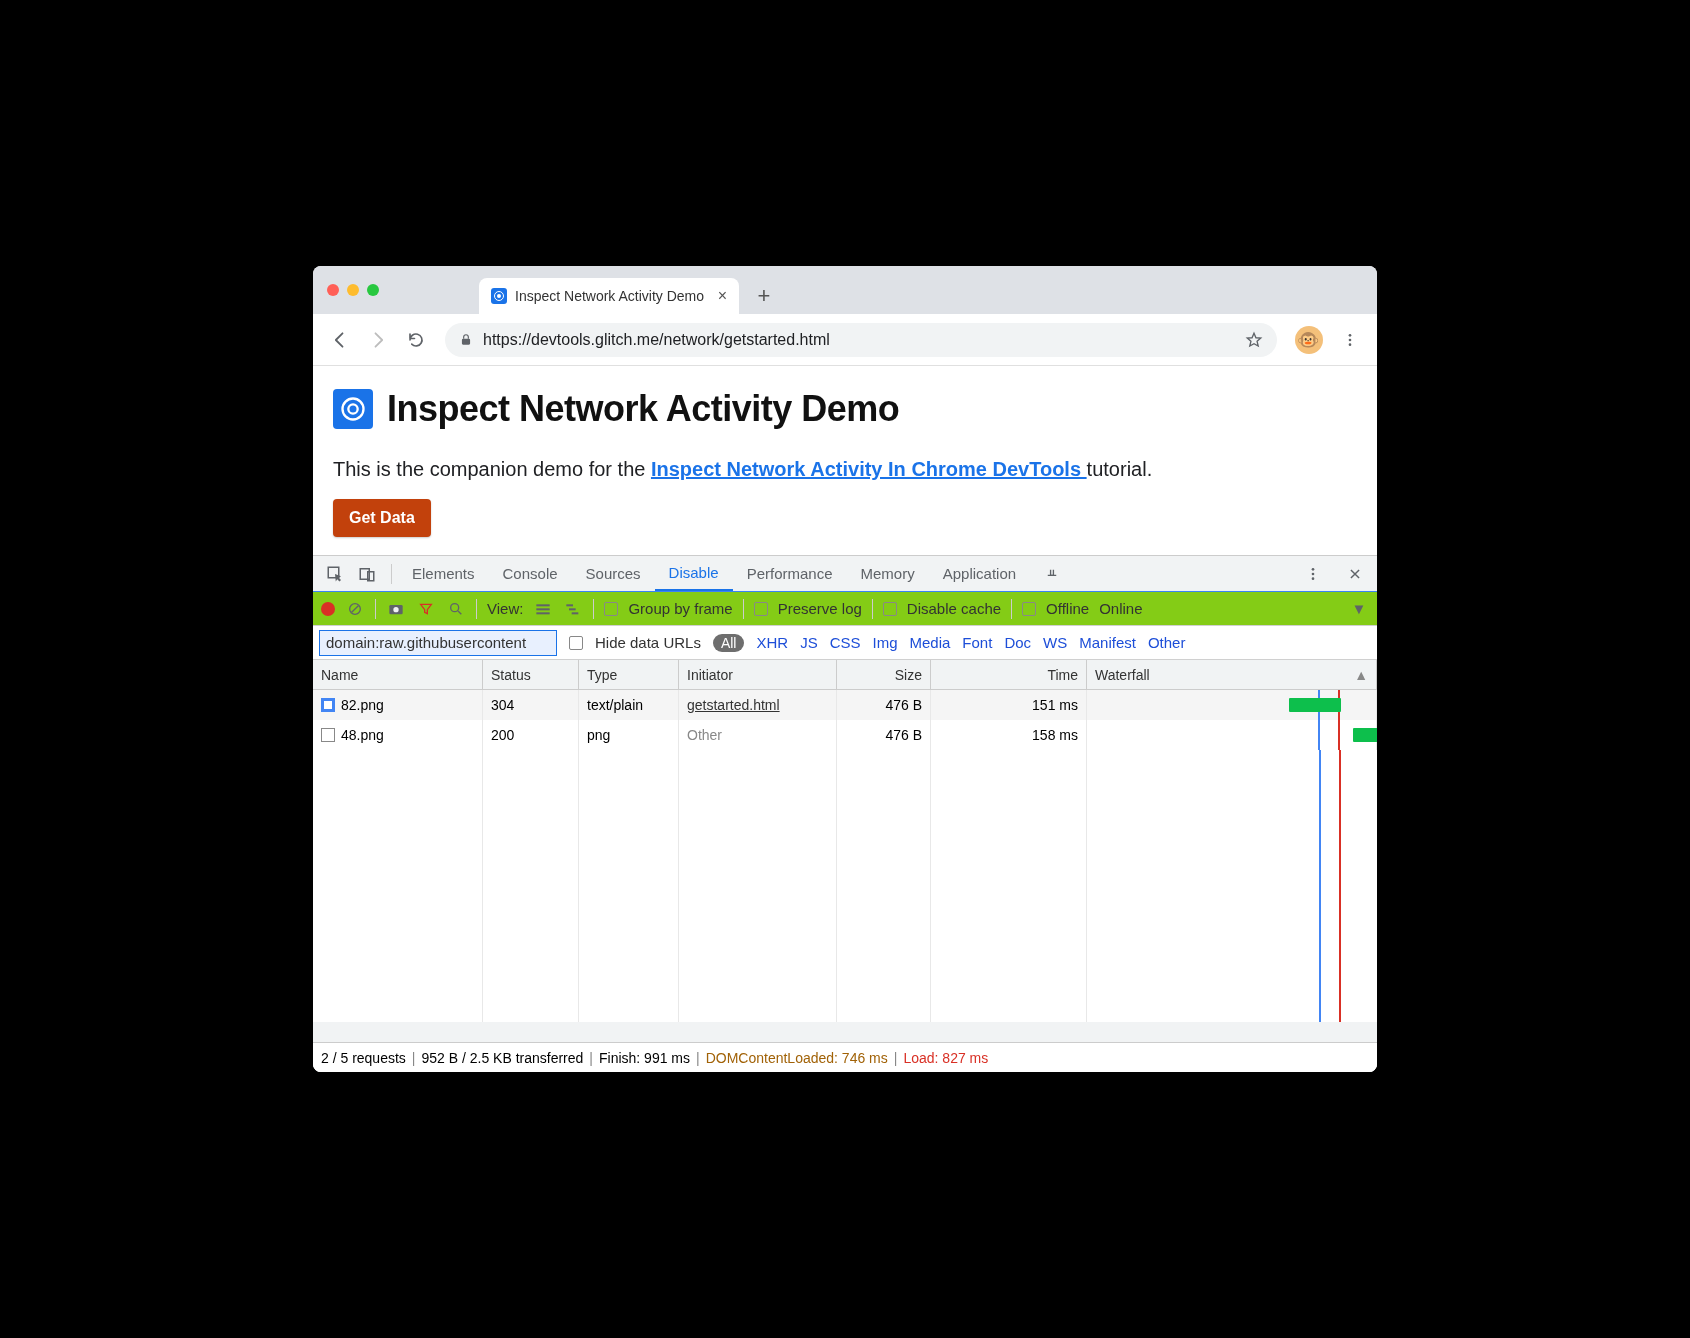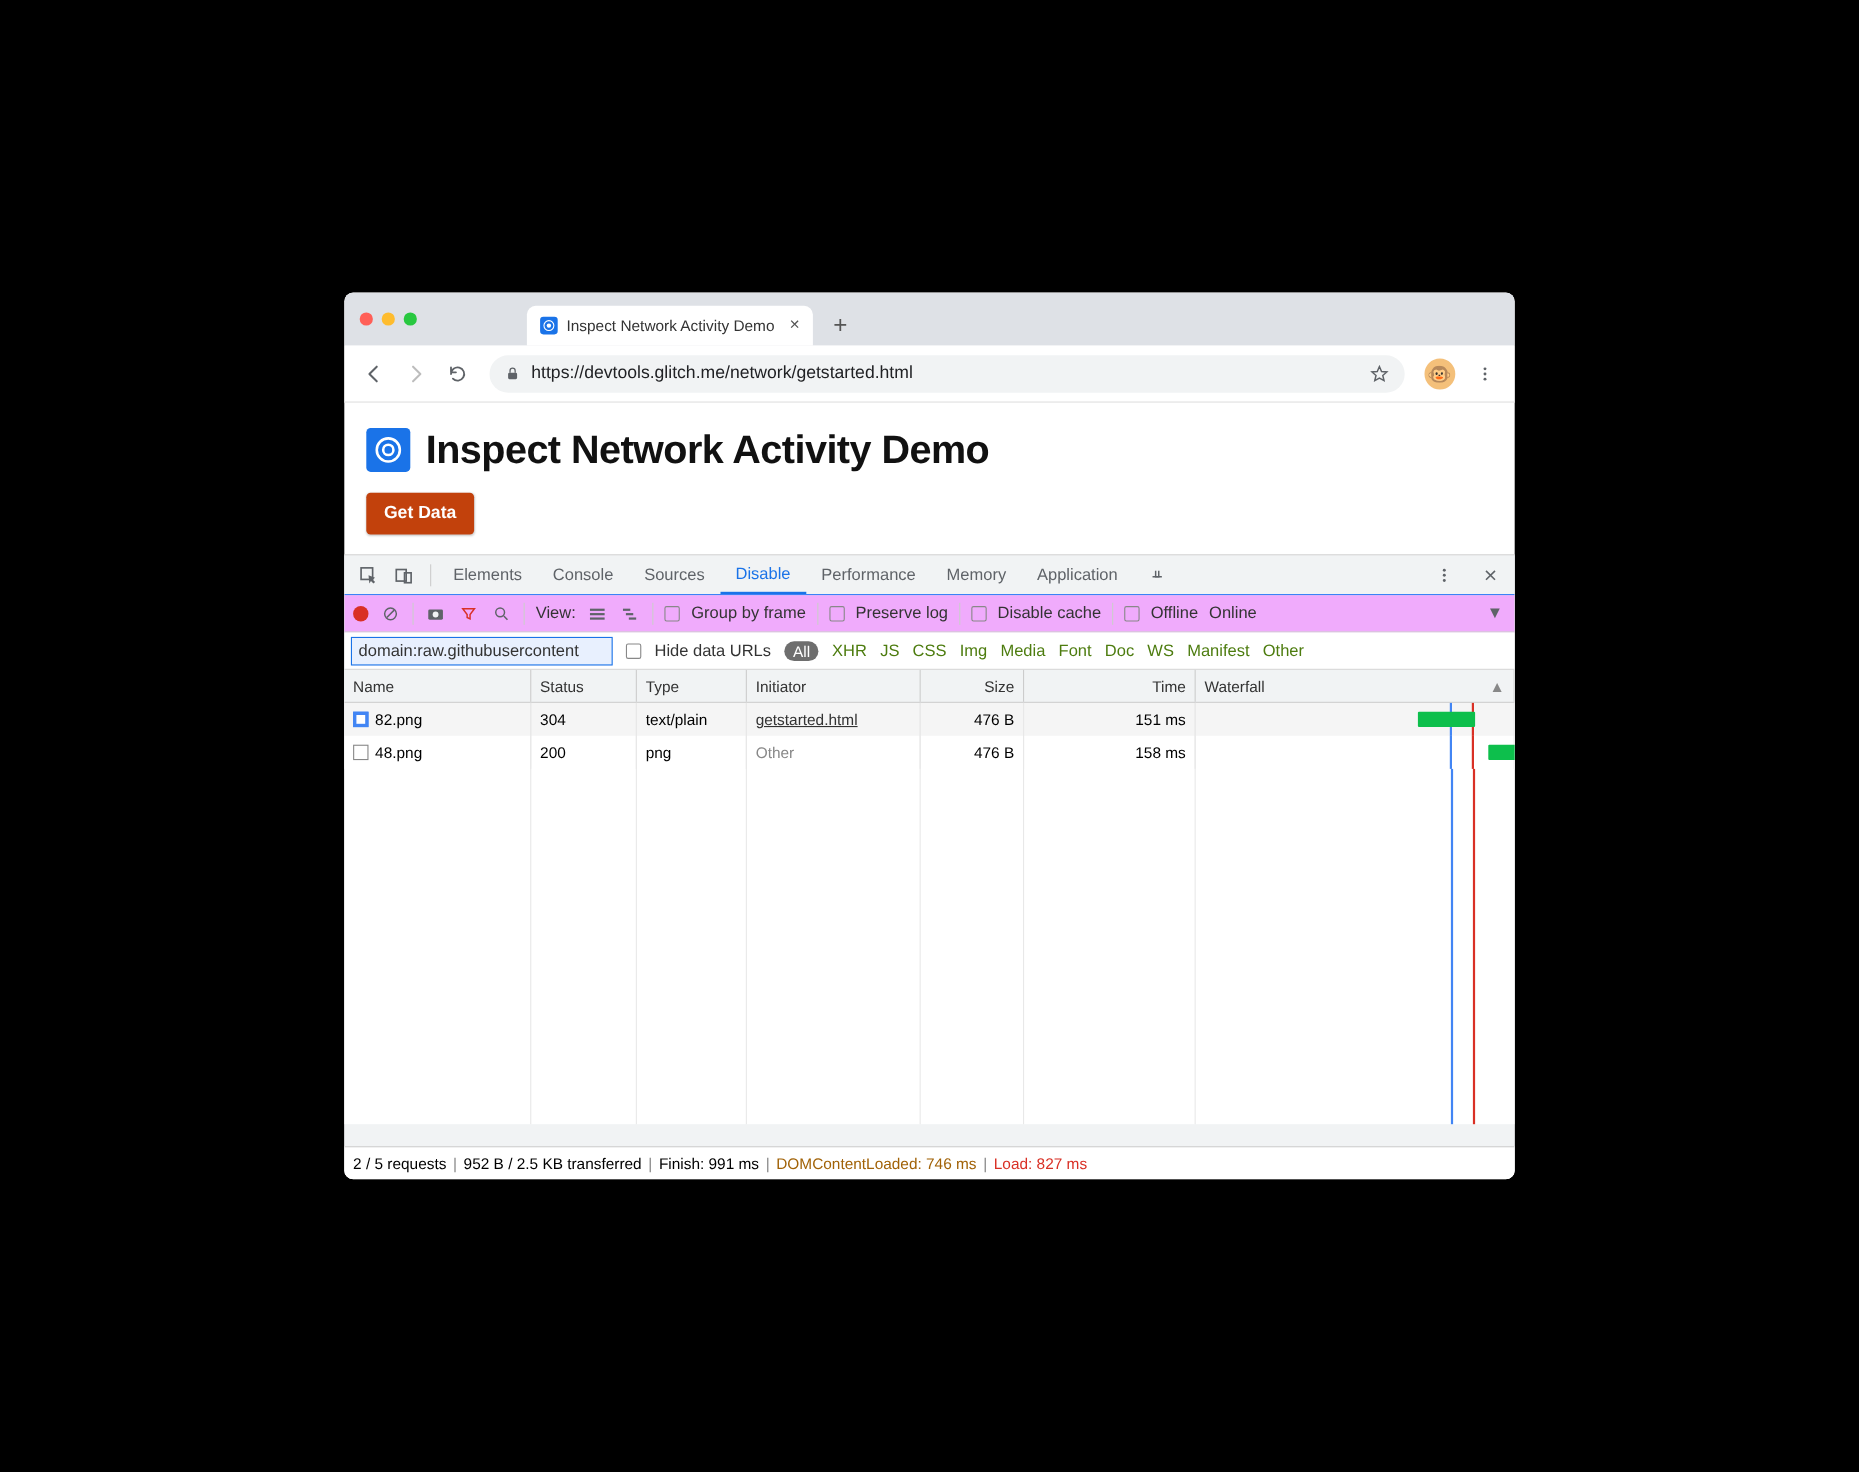--- a/index.html
+++ b/index.html
@@ -43,33 +43,33 @@
 
 .devtools { flex: 1; display: flex; flex-direction: column; border-top: 1px solid #ccc; background: #f1f3f4; min-height:0;}
 .dt-tabs { height: 36px; background: #f1f3f4; display: flex; align-items: center; padding: 0 8px; gap: 0; font-size: 15px; color: #5f6368; border-bottom:1px solid #3b82f6; position:relative;}
 .dt-tabs .icon-btn { width: 28px; height: 28px; display: flex; align-items: center; justify-content: center; margin-right:4px;}
 .dt-tabs .sep { width:1px; height:20px; background:#ccc; margin:0 6px;}
 .dt-tab { padding: 0 14px; height:100%; display:flex; align-items:center; cursor:pointer;}
 .dt-tab.active { color: #1a73e8; border-bottom: 2px solid #1a73e8; }
 .dt-tabs .right { margin-left:auto; display:flex; align-items:center; gap:14px;}
 .dt-tabs .right .icon-btn{margin:0;}
 
-.dt-row2 { height: 34px; background: #f0abfc; display:flex; align-items:center; padding:0 8px; gap:10px; font-size:15px; color:#333; border-bottom:1px solid #d0d0d0;}
+.dt-row2 { height: 34px; background: #84cc16; display:flex; align-items:center; padding:0 8px; gap:10px; font-size:15px; color:#333; border-bottom:1px solid #d0d0d0;}
 .dt-row2 .rec { width:14px; height:14px; border-radius:50%; background:#d93025;}
 .dt-row2 .ic { width:20px; height:20px; display:flex;align-items:center;justify-content:center;color:#5f6368;}
 .dt-row2 .ic.red{color:#d93025;}
 .dt-row2 .vsep { width:1px;height:20px;background:#ccc;}
 .dt-row2 .chk { width:14px;height:14px;border:1px solid #888;border-radius:2px;}
 .dt-row2 .dd { margin-left:auto; color:#5f6368;}
 
 .dt-row3 { height: 34px; background:#fff; display:flex; align-items:center; padding:0 6px; gap:12px; font-size:15px; color:#333; border-bottom:1px solid #d0d0d0;}
 .filter-input { width: 238px; height:26px; border:1px solid #1a73e8; background:#e8f0fe; font-size:15px; padding:0 6px; color:#333; outline:none;}
 .pill { background:#888; color:#fff; border-radius:10px; padding:1px 8px; font-size:14px;}
 .pill.active{background:#6e6e6e;}
-.types { display:flex; gap:12px; color:#4d7c0f;}
+.types { display:flex; gap:12px; color:#1d4ed8;}
 
 
 .net-table { flex:1; background:#fff; display:flex; flex-direction:column; min-height:0;}
 .thead { display:flex; height:30px; background:#f1f3f4; border-bottom:1px solid #ccc; font-size:14px; color:#333;}
 .thead .th { padding:6px 8px; border-right:1px solid #ccc; display:flex;align-items:center;}
 .th.name{width:170px;} .th.status{width:96px;} .th.type{width:100px;} .th.init{width:158px;} .th.size{width:94px;justify-content:flex-end;} .th.time{width:156px;justify-content:flex-end;} .th.wf{flex:1; position:relative;}
 .th.wf .sort{position:absolute;right:8px;color:#888;}
 .tbody{flex:1;position:relative;}
 .tr { display:flex; height:30px; font-size:14px; align-items:center;}
 .tr:nth-child(odd){background:#f5f5f5;}
@@ -164,20 +164,23 @@
   <div class="page">
     <div class="page-head">
       <div class="page-logo">
         <svg viewBox="0 0 24 24">
             <circle cx="12" cy="12" r="9" fill="none" stroke="#fff" stroke-width="2"></circle>
             <circle cx="12" cy="12" r="4" fill="none" stroke="#fff" stroke-width="2"></circle>
           </svg>
       </div>
       <h1>Inspect Network Activity Demo</h1>
     </div>
+    <p>
+      <span>This is the companion demo for the </span><a href="#">Inspect Network Activity In Chrome DevTools </a><span>tutorial.</span>
+    </p>
     <div class="btn">Get Data</div>
   </div>
 
   <div class="devtools">
 
     <div class="dt-tabs">
       <div class="icon-btn">
         <svg width="18" height="18" viewBox="0 0 24 24">
             <rect x="3" y="3" width="14" height="14" fill="none" stroke="#5f6368" stroke-width="2"></rect>
             <path d="M12 12l8 3-3 2 3 3-2 2-3-3-2 3z" fill="#5f6368"></path>

